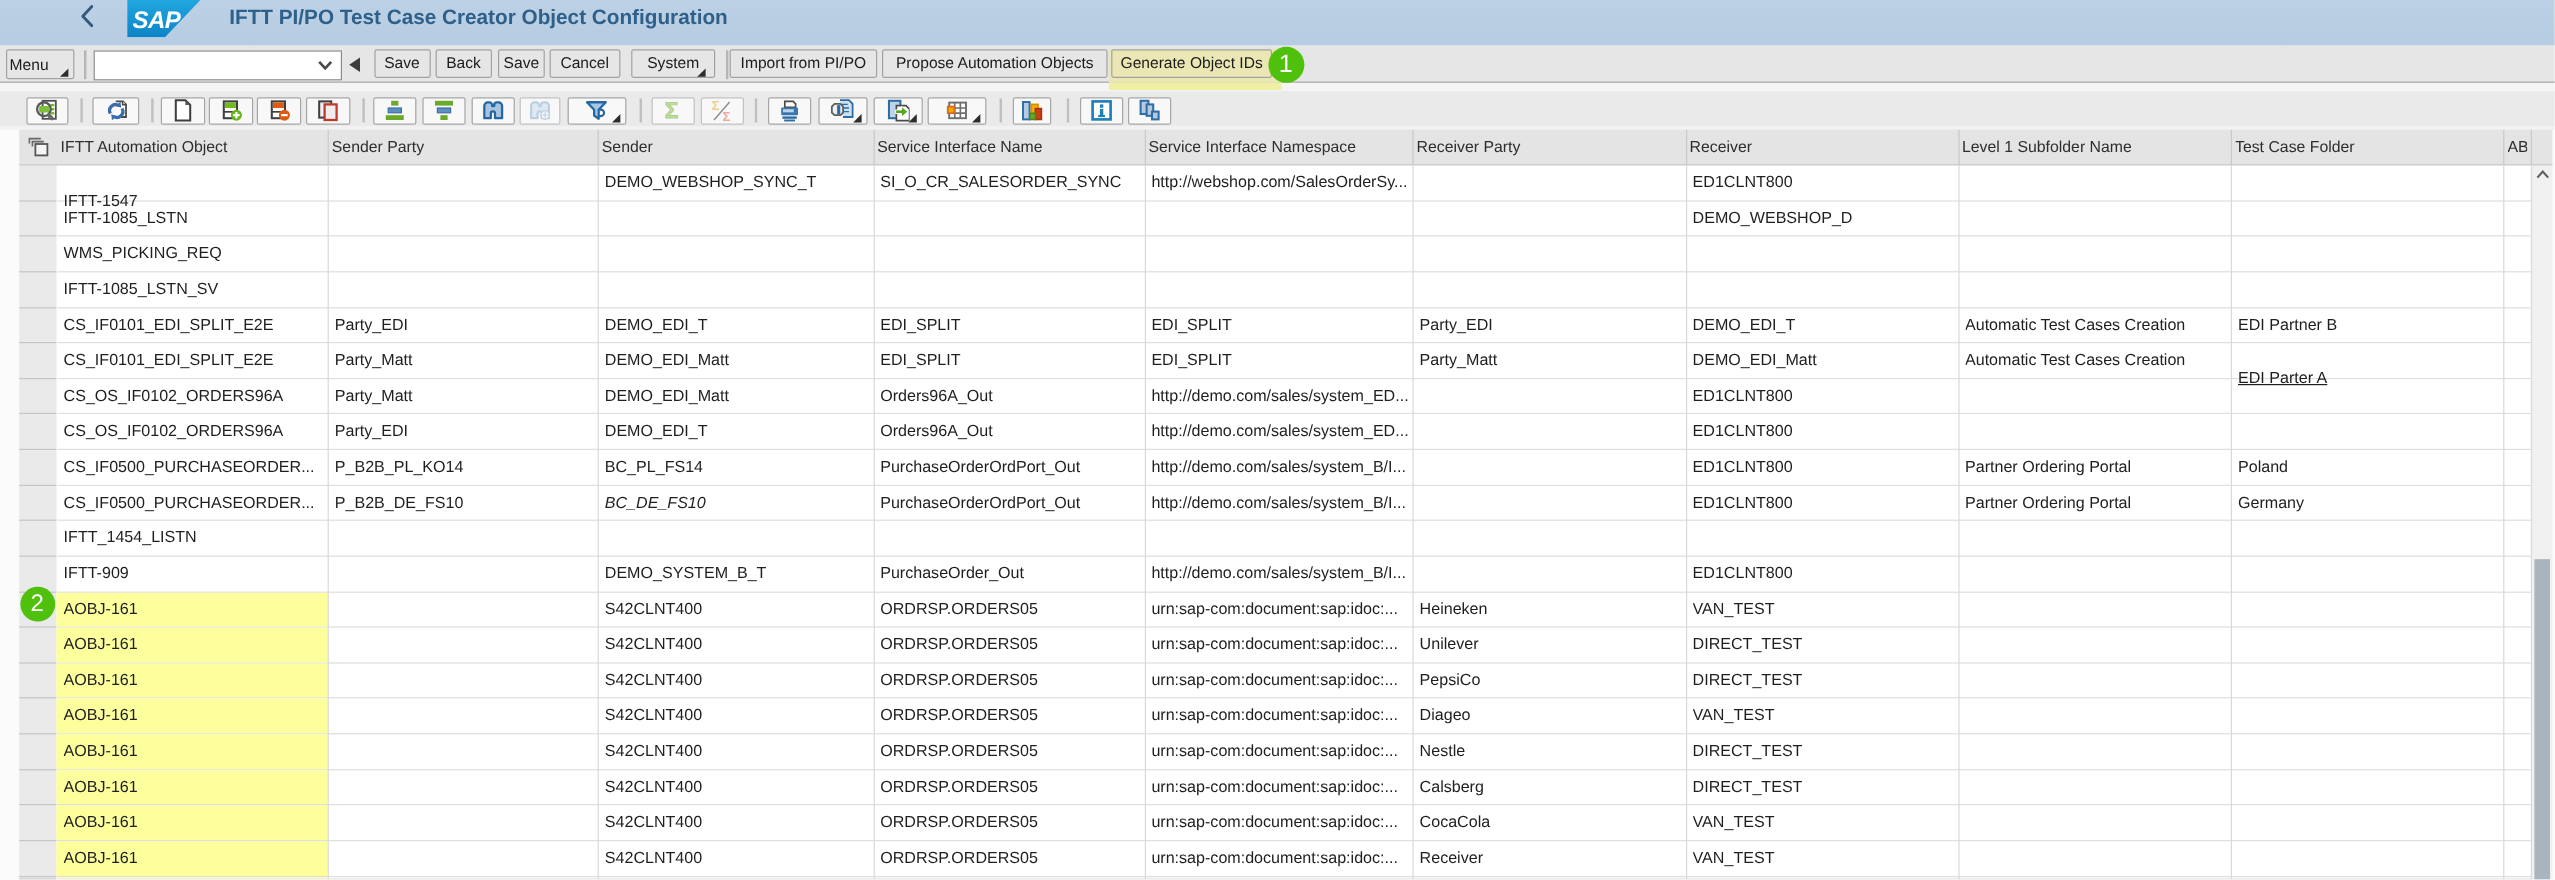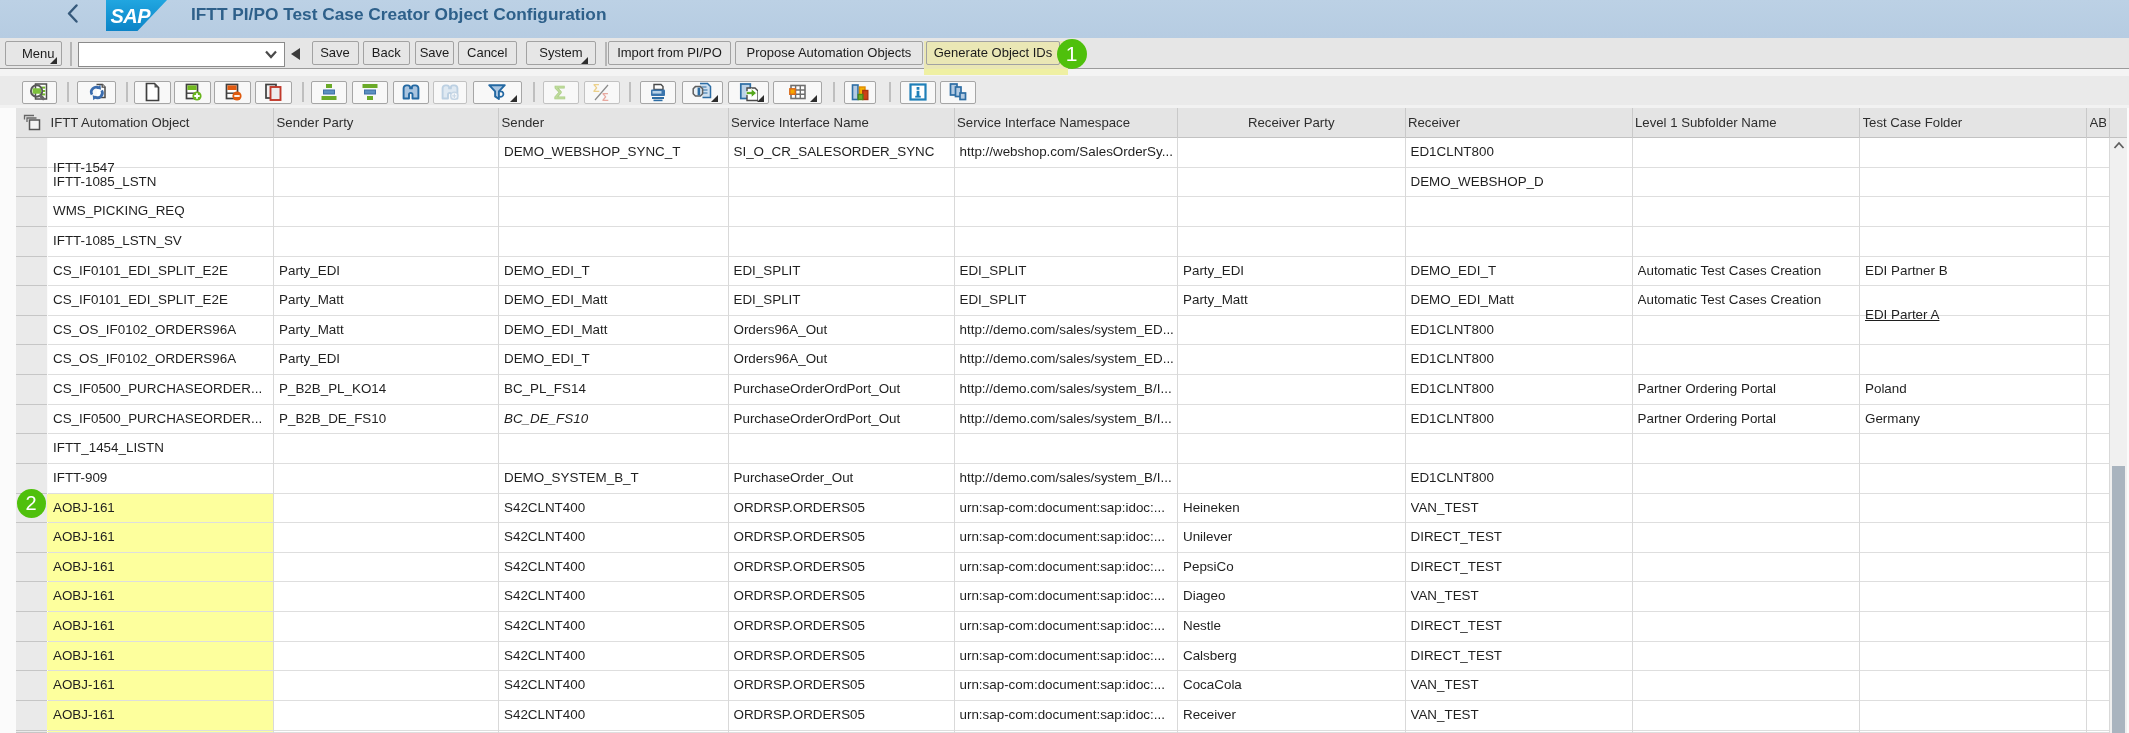--- a/index.html
+++ b/index.html
@@ -24,21 +24,21 @@
         <stop offset="0" stop-color="#21a6e0"></stop>
         <stop offset="1" stop-color="#0c84c7"></stop>
       </linearGradient>
     </defs>
     <path d="M0 0 H61 L31.5 31 H0 Z" fill="url(#sapg)"></path>
     <text x="4.5" y="23" font-family="Liberation Sans,sans-serif" font-size="20" font-weight="bold" font-style="italic" fill="#ffffff" letter-spacing="-0.5">SAP</text>
   </svg>
 <div class="abs" style="left:191px;top:4px;font-size:17.3px;font-weight:bold;color:#2e608a;">IFTT PI/PO Test Case Creator Object Configuration</div>
 <div class="abs" style="left:0;top:37.5px;width:2129px;height:31.0px;background:#e6e6e6;border-bottom:1px solid #9b9b9b;box-sizing:border-box;"></div>
 <div class="abs" style="left:0;top:68.5px;width:2129px;height:7.0px;background:#f4f4f4;"></div>
-<div class="btn" style="left:5px;top:41px;width:57px;height:25px;line-height:24px;text-align:left;padding-left:16px;">Menu</div>
+<div class="btn" style="left:5px;top:41px;width:57px;height:25px;line-height:24px;text-align:left;padding-left:2px;">Menu</div>
 <div class="corner" style="left:49.5px;top:56.5px;"></div>
 <div class="abs" style="left:70px;top:42px;width:2px;height:24px;background:#b5b5b5;"></div>
 <div class="abs" style="left:78px;top:41.5px;width:207px;height:25px;background:#fff;border:1px solid #8b8b8b;box-sizing:border-box;"></div>
 <svg class="abs" style="left:264px;top:50px;" width="14" height="9" viewBox="0 0 14 9">
     <path d="M2 1.5 L7 7 L12 1.5" fill="none" stroke="#4a4a4a" stroke-width="2.2"></path>
   </svg>
 <div class="abs" style="left:291px;top:47.5px;width:0;height:0;border-top:6.5px solid transparent;border-bottom:6.5px solid transparent;border-right:9px solid #3c3c3c;"></div>
 <div class="btn" style="left:311.5px;top:41px;width:47px;height:23.5px;line-height:22.5px;">Save</div>
 <div class="btn" style="left:363px;top:41px;width:46.5px;height:23.5px;line-height:22.5px;">Back</div>
 <div class="btn" style="left:415px;top:41px;width:39px;height:23.5px;line-height:22.5px;">Save</div>
@@ -199,21 +199,21 @@
 <svg class="abs" style="left:22.5px;top:114px;" width="18" height="17" viewBox="0 0 18 17">
     <path d="M1.5 5.5 v-4 h9.5" fill="none" stroke="#666" stroke-width="1.3"></path>
     <path d="M4 8 v-4 h9.5" fill="none" stroke="#666" stroke-width="1.3"></path>
     <rect x="6.5" y="6" width="10" height="9.5" fill="#f4f4f4" stroke="#555" stroke-width="1.5"></rect>
   </svg>
 <div class="hcell" style="left:50.5px;top:108px;width:220px;height:30px;line-height:30px;">IFTT Automation Object</div>
 <div class="hcell" style="left:276.5px;top:108px;width:219px;height:30px;line-height:30px;">Sender Party</div>
 <div class="hcell" style="left:501.5px;top:108px;width:223.5px;height:30px;line-height:30px;">Sender</div>
 <div class="hcell" style="left:731.0px;top:108px;width:220.0px;height:30px;line-height:30px;">Service Interface Name</div>
 <div class="hcell" style="left:957.0px;top:108px;width:217.5px;height:30px;line-height:30px;">Service Interface Namespace</div>
-<div class="hcell" style="left:1180.5px;top:108px;width:221.5px;height:46px;line-height:30px;text-align:center;">Receiver Party</div>
+<div class="hcell" style="left:1180.5px;top:108px;width:221.5px;height:46px;line-height:30px;">Receiver Party</div>
 <div class="hcell" style="left:1408.0px;top:108px;width:221.0px;height:30px;line-height:30px;">Receiver</div>
 <div class="hcell" style="left:1635.0px;top:108px;width:221.5px;height:30px;line-height:30px;">Level 1 Subfolder Name</div>
 <div class="hcell" style="left:1862.5px;top:108px;width:221px;height:30px;line-height:30px;">Test Case Folder</div>
 <div class="hcell" style="left:2089.5px;top:108px;width:16.5px;height:30px;line-height:30px;">ABAP</div>
 <div class="abs" style="left:273px;top:108px;width:1px;height:30px;background:#c9c9c9;"></div>
 <div class="abs" style="left:498px;top:108px;width:1px;height:30px;background:#c9c9c9;"></div>
 <div class="abs" style="left:727.5px;top:108px;width:1px;height:30px;background:#c9c9c9;"></div>
 <div class="abs" style="left:953.5px;top:108px;width:1px;height:30px;background:#c9c9c9;"></div>
 <div class="abs" style="left:1177px;top:108px;width:1px;height:30px;background:#c9c9c9;"></div>
 <div class="abs" style="left:1404.5px;top:108px;width:1px;height:30px;background:#c9c9c9;"></div>

